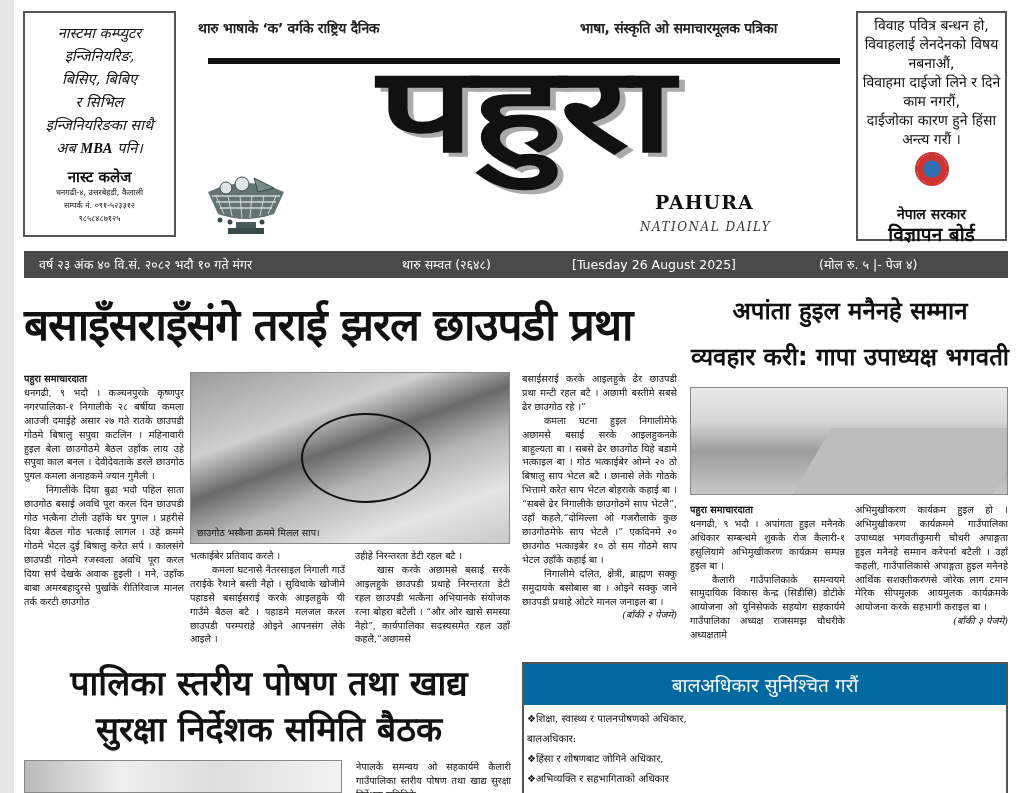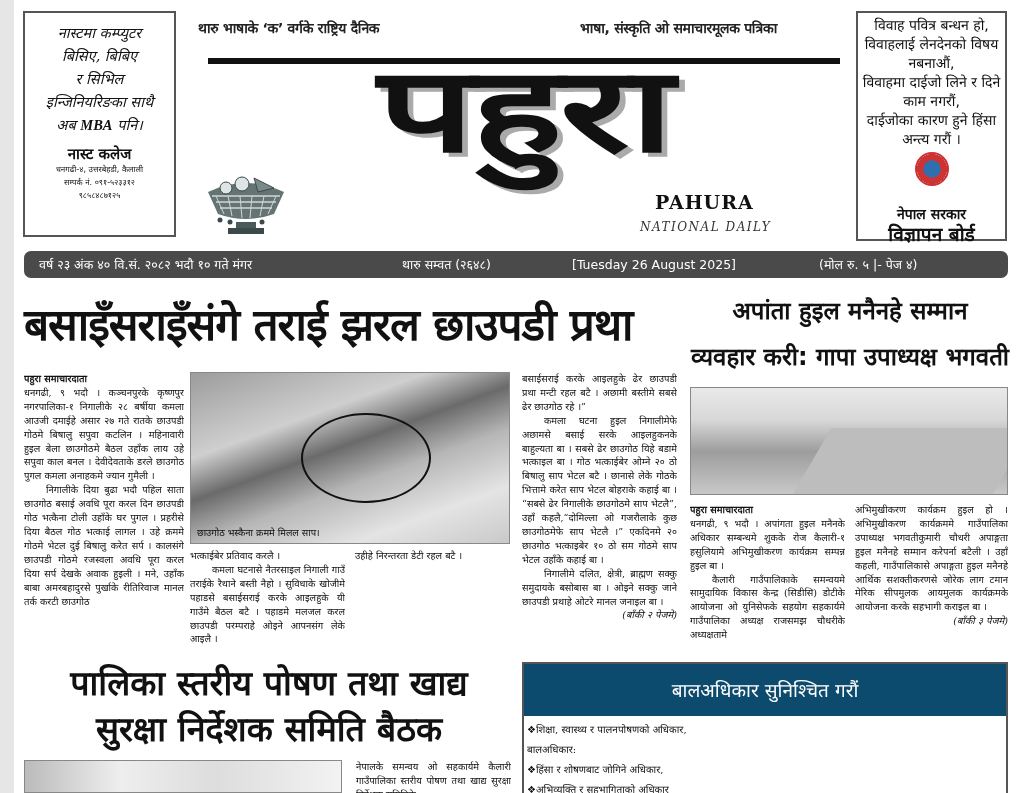--- a/index.html
+++ b/index.html
@@ -15,48 +15,49 @@
   .masthead-text { font-family: "DejaVu Sans", sans-serif; font-weight: bold; font-size: 118px; line-height: 124px; color: #111; letter-spacing: -2px; text-shadow: 4px 4px 0 #aaa; transform: scaleX(1.45); }
   .masthead-rule { position: absolute; left: 208px; top: 58px; width: 632px; height: 6px; background: #111; }
   .emblem { position: absolute; left: 196px; top: 170px; width: 100px; height: 68px; }
   .pahura-en { position: absolute; left: 655px; top: 191px; font-family: "DejaVu Serif", serif; font-weight: bold; font-size: 19px; letter-spacing: 1px; }
   .national { position: absolute; left: 640px; top: 220px; font-family: "DejaVu Serif", serif; font-style: italic; font-size: 12px; letter-spacing: 1.5px; color: #333; }
   .ad-right { position: absolute; left: 856px; top: 11px; width: 151px; height: 230px; border: 2px solid #555; text-align: center; padding: 3px 1px; }
   .ad-right .txt { font-family: "DejaVu Sans", sans-serif; font-size: 14px; line-height: 19px; }
   .ad-right .gov { font-family: "DejaVu Sans", sans-serif; font-weight: bold; font-size: 14px; margin-top: 18px; }
   .ad-right .board { font-family: "DejaVu Sans", sans-serif; font-weight: bold; font-size: 19px; line-height: 22px; }
   .seal { width: 34px; height: 34px; margin: 3px auto 0; border-radius: 50%; background: radial-gradient(circle, #2f6fb0 0 40%, #c33 41% 70%, #fff 71%); border: 2px solid #c33; }
-  .infobar { position: absolute; left: 24px; top: 251px; width: 984px; height: 27px; background: #4a4a4a; color: #fff; font-family: "DejaVu Sans", sans-serif; font-size: 12.5px; display: flex; align-items: center; border-radius: 7px; }
+  .infobar { position: absolute; left: 24px; top: 251px; width: 984px; height: 27px; background: #4a4a4a; color: #fff; font-family: "DejaVu Sans", sans-serif; font-size: 12.5px; display: flex; align-items: center; }
   .infobar span { position: absolute; white-space: nowrap; }
   .headline-main { position: absolute; left: 24px; top: 290px; width: 652px; font-family: "DejaVu Sans", sans-serif; font-weight: bold; font-size: 44px; line-height: 70px; white-space: nowrap; letter-spacing: -1px; transform-origin: left; }
   .headline-right { position: absolute; left: 690px; top: 288px; width: 320px; text-align: center; font-family: "DejaVu Sans", sans-serif; font-size: 24px; line-height: 46px; font-weight: bold; }
   .col { position: absolute; font-family: "DejaVu Serif", serif; font-size: 9.6px; line-height: 13.9px; text-align: justify; overflow: hidden; }
   .col p { text-indent: 0; }
   .col p.ind { text-indent: 22px; }
   .col .byline { font-weight: bold; }
   .col .cont { font-style: italic; text-align: right; }
   .photo { position: absolute; border: 1px solid #888; overflow: hidden; }
   .photo-snake { left: 190px; top: 372px; width: 320px; height: 172px; background: linear-gradient(160deg, #9c9c9c 0%, #cfcfcf 30%, #6a6a6a 45%, #b6b6b6 60%, #e4e4e4 80%, #c9c9c9 100%); }
   .photo-snake .circle { position: absolute; left: 110px; top: 40px; width: 130px; height: 90px; border: 2px solid #111; border-radius: 50%; }
   .photo-snake .caption { position: absolute; left: 6px; bottom: 4px; font-family: "DejaVu Sans", sans-serif; font-size: 9.5px; color: #111; }
   .photo-meeting { left: 690px; top: 387px; width: 318px; height: 108px; background: linear-gradient(180deg, #e9e9e9 0%, #d8d8d8 30%, #9d9d9d 60%, #c8c8c8 100%); }
   .photo-meeting .table { position: absolute; left: 120px; top: 40px; width: 200px; height: 70px; background: #bdbdbd; transform: skewX(-30deg); }
   .headline-bottom { position: absolute; left: 24px; top: 660px; width: 490px; text-align: center; font-family: "DejaVu Sans", sans-serif; font-weight: bold; font-size: 34px; line-height: 46px; }
   .photo-nutrition { left: 24px; top: 760px; width: 318px; height: 33px; background: linear-gradient(90deg, #bbb 0%, #eee 30%, #ddd 60%, #f2f2f2 100%); }
   .box-child { position: absolute; left: 522px; top: 662px; width: 486px; height: 131px; border: 2px solid #555; border-bottom: none; }
-  .box-child .hdr { background: #0c4a6e; color: #fff; height: 52px; display: flex; align-items: center; justify-content: center; font-family: "DejaVu Sans", sans-serif; font-size: 19px; }
+  .box-child .hdr { background: #0369a1; color: #fff; height: 41px; display: flex; align-items: center; justify-content: center; font-family: "DejaVu Sans", sans-serif; font-size: 19px; }
   .box-child .body { padding: 4px 3px; font-family: "DejaVu Serif", serif; font-size: 10px; line-height: 20px; }
 </style>
 </head>
 <body>
 
 <div class="leftbar"></div>
 
 <div class="ad-left">
   <div class="ital">नास्टमा कम्प्युटर</div>
+  <div class="ital">इन्जिनियरिङ,</div>
   <div class="ital">बिसिए, बिबिए</div>
   <div class="ital">र सिभिल</div>
   <div class="ital">इन्जिनियरिङका साथै</div>
   <div class="ital mba">
     <span>अब</span>
     <b>MBA</b>
     <span>पनि।</span>
   </div>
   <div class="college">नास्ट कलेज</div>
   <div class="small">धनगढी-४, उत्तरबेहडी, कैलाली</div>
@@ -124,20 +125,21 @@
   <div class="circle"></div>
   <div class="caption">छाउगोठ भस्कैना क्रममे मिलल साप।</div>
 </div>
 
 <div class="col" style="left:190px; top:549px; width:155px; height:110px;">
   <p>भत्काईबेर प्रतिवाद करलै ।</p>
   <p class="ind">कमला घटनासे नैतरसाइल निगाली गाउँ तराईके रैथाने बस्ती नैहो । सुविधाके खोजीमे पहाडसे बसाईसराई करके आइलहुके यी गाउँमे बैठल बटै । पहाडमे मलजल करल छाउपडी परम्पराहे ओइने आपनसंग लेके आइलै ।</p>
 </div>
 <div class="col" style="left:355px; top:549px; width:155px; height:110px;">
   <p>उहीहे निरन्तरता डेटी  रहल बटै ।</p>
+  <p class="ind">खास करके अछामसे बसाई सरके आइलहुके छाउपडी प्रथाहे निरन्तरता डेटी रहल छाउपडी भत्कैना अभियानके संयोजक रत्ना बोहरा बटैली । “और ओर खासे समस्या नैहो”, कार्यपालिका सदस्यसमेत रहल उहाँ कहलै,“अछामसे</p>
 </div>
 
 <div class="col" style="left:522px; top:372px; width:155px; height:286px;">
   <p>बसाईसराई करके आइलहुके ढेर छाउपडी प्रथा मन्टी रहल बटै । अछामी बस्तीमे सबसे ढेर छाउगोठ रहे ।”</p>
   <p class="ind">कमला घटना हुइल निगालीमेफे अछामसे बसाई सरके आइलहुकनके बाहुल्यता बा । सबसे ढेर छाउगोठ यिहे बडामे भत्काइल बा । गोठ भत्काईबेर ओम्ने २० ठो बिषालु साप  भेटल बटै । छानासे लेके गोठके भित्तामे करेत साप भेटल बोहराके कहाई बा । “सबसे ढेर निगालीके छाउगोठमे साप भेटलै”, उहाँ कहलै,“दोमिल्ला ओ गजरौलाके कुछ छाउगोठमेफे साप भेटलै ।” एकदिनमे २० छाउगोठ भत्काइबेर १० ठो सम गोठमे साप भेटल उहाँके कहाई बा ।</p>
   <p class="ind">निगालीमे दलित, क्षेत्री, ब्राह्मण सक्कु समुदायके बसोबास बा । ओइने सक्कु जाने छाउपडी प्रथाहे ओटरे मानल जनाइल बा ।</p>
   <p class="cont">(बाँकी २ पेजमे)</p>
 </div>
 
 <div class="photo photo-meeting">

